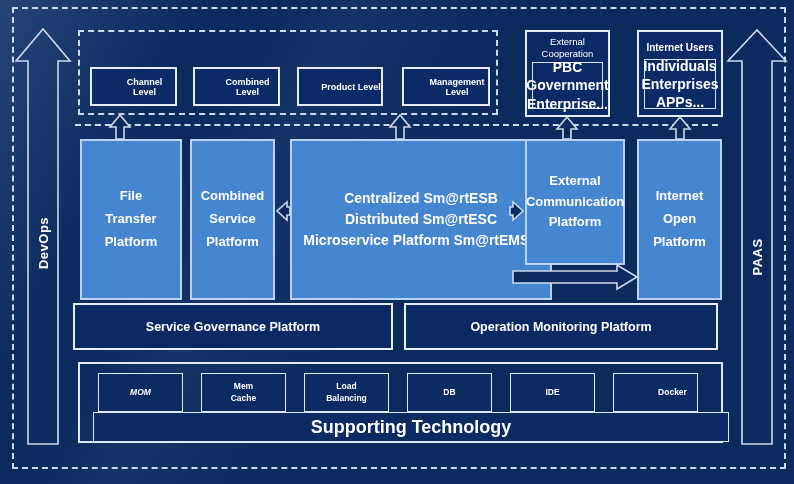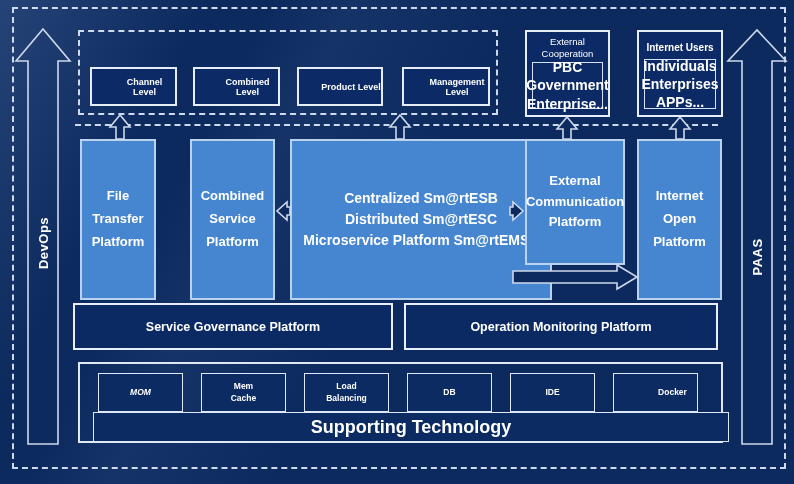--- a/index.html
+++ b/index.html
@@ -29,21 +29,21 @@
 
   .user-box{top:30px;height:87px;background:#0c2b66;border:2px solid #e6edf8;}
   .extcoop{left:525px;width:85px;}
   .netusers{left:637px;width:86px;}
   .user-title{left:0;right:0;top:3px;height:26px;font-size:9.5px;line-height:1.25;}
   .user-title.bold{font-weight:bold;font-size:10px;}
   .user-inner{left:5px;right:5px;top:30px;bottom:6px;border:1.5px solid #d4e2f3;font-size:14px;font-weight:600;line-height:1.3;}
   .netusers .user-inner{top:27px;}
 
   .plat{background:#4685d0;border:2px solid #b9d3ee;font-size:13px;font-weight:600;line-height:1.75;top:139px;height:161px;}
-  .p-ft{left:80px;width:76px;}
+  .p-ft{left:80px;width:102px;}
   .p-cs{left:190px;width:85px;}
   .p-central{left:290px;width:262px;font-size:14px;line-height:1.5;font-weight:600;}
   .p-ec{left:525px;width:100px;height:126px;line-height:1.6;}
   .p-io{left:637px;width:85px;}
 
   .gov{top:303px;height:47px;background:#0b2a64;border:2px solid #e9eff9;font-size:12.5px;font-weight:600;}
   .gov-s{left:73px;width:320px;}
   .gov-o{left:404px;width:314px;}
 
   .bottom-outer{left:78px;top:362px;width:645px;height:81px;border:2px solid #dfe9f6;}

